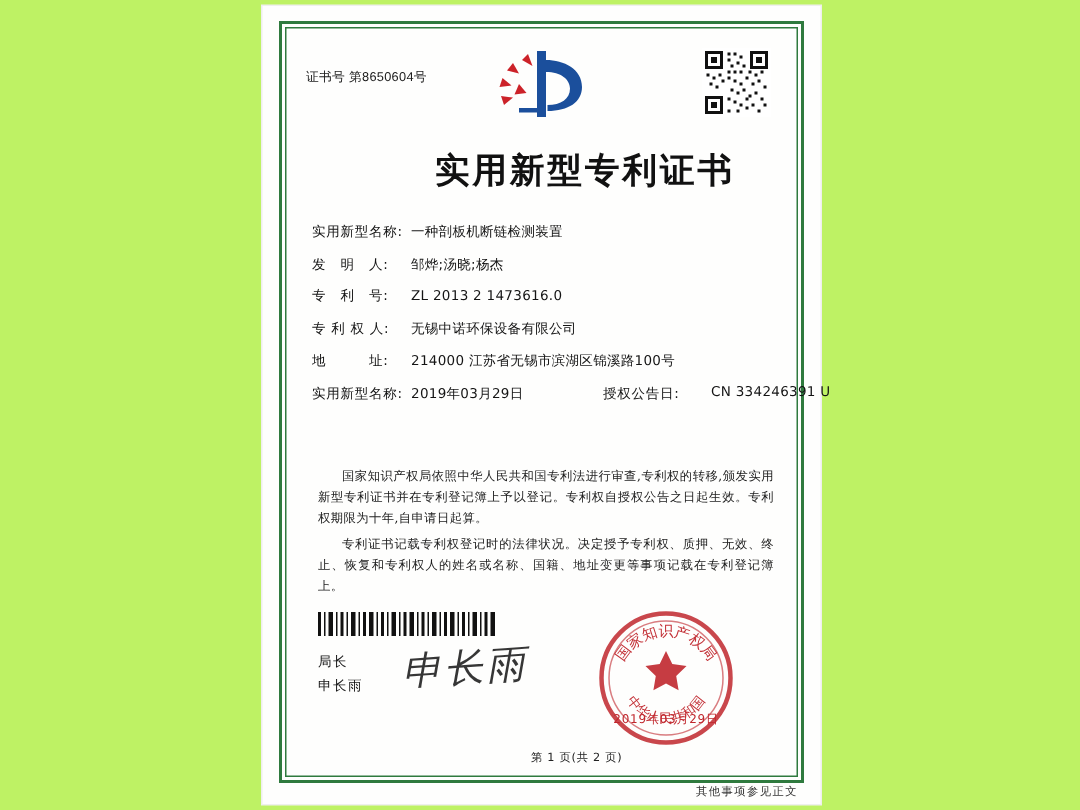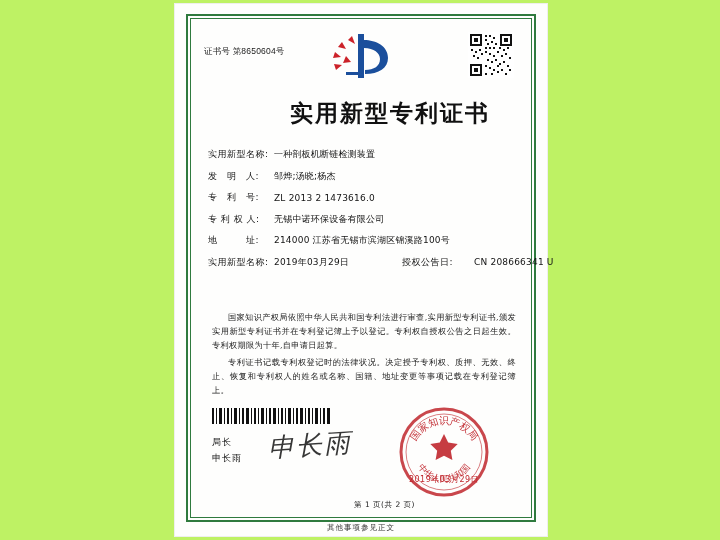--- a/index.html
+++ b/index.html
@@ -194,21 +194,21 @@
     font-size: 7.5px;
     color: #222222;
     font-family: "DejaVu Sans", sans-serif;
     letter-spacing: 0.5px;
   }
   .footer-note {
     position: absolute;
     left: 190px;
     top: 523px;
     width: 342px;
-    text-align: center;
+    text-align: right;
     font-size: 7.5px;
     color: #333333;
     font-family: "DejaVu Sans", sans-serif;
     letter-spacing: 1px;
   }
 </style>
 </head>
 <body>
 
 <div id="certificate-page">
@@ -311,26 +311,26 @@
       <span class="field-value">无锡中诺环保设备有限公司</span>
     </div>
     <div class="field-row">
       <span class="field-label wide">地　　　址:</span>
       <span class="field-value">214000 江苏省无锡市滨湖区锦溪路100号</span>
     </div>
     <div class="field-row two">
       <span class="field-label wide">实用新型名称:</span>
       <span class="field-value">2019年03月29日</span>
       <span class="field-label2">授权公告日:</span>
-      <span class="field-value">CN 208666341 U</span>
+      <span class="field-value">CN 334246391 U</span>
     </div>
   </div>
 
   <div class="body-text">
-    <p>国家知识产权局依照中华人民共和国专利法进行审查,实用新型专利证书,颁发实用新型专利证书并在专利登记簿上予以登记。专利权自授权公告之日起生效。专利权期限为十年,自申请日起算。</p>
+    <p>国家知识产权局依照中华人民共和国专利法进行审查,专利权的转移,颁发实用新型专利证书并在专利登记簿上予以登记。专利权自授权公告之日起生效。专利权期限为十年,自申请日起算。</p>
     <p>专利证书记载专利权登记时的法律状况。决定授予专利权、质押、无效、终止、恢复和专利权人的姓名或名称、国籍、地址变更等事项记载在专利登记簿上。</p>
   </div>
 
   <div class="barcode">
     <svg width="118" height="16" viewBox="0 0 118 16">
       <g fill="#111111">
         <rect x="0" y="0" width="2" height="16"></rect>
           <rect x="4" y="0" width="1" height="16"></rect>
           <rect x="7" y="0" width="3" height="16"></rect>
         <rect x="12" y="0" width="1" height="16"></rect>

